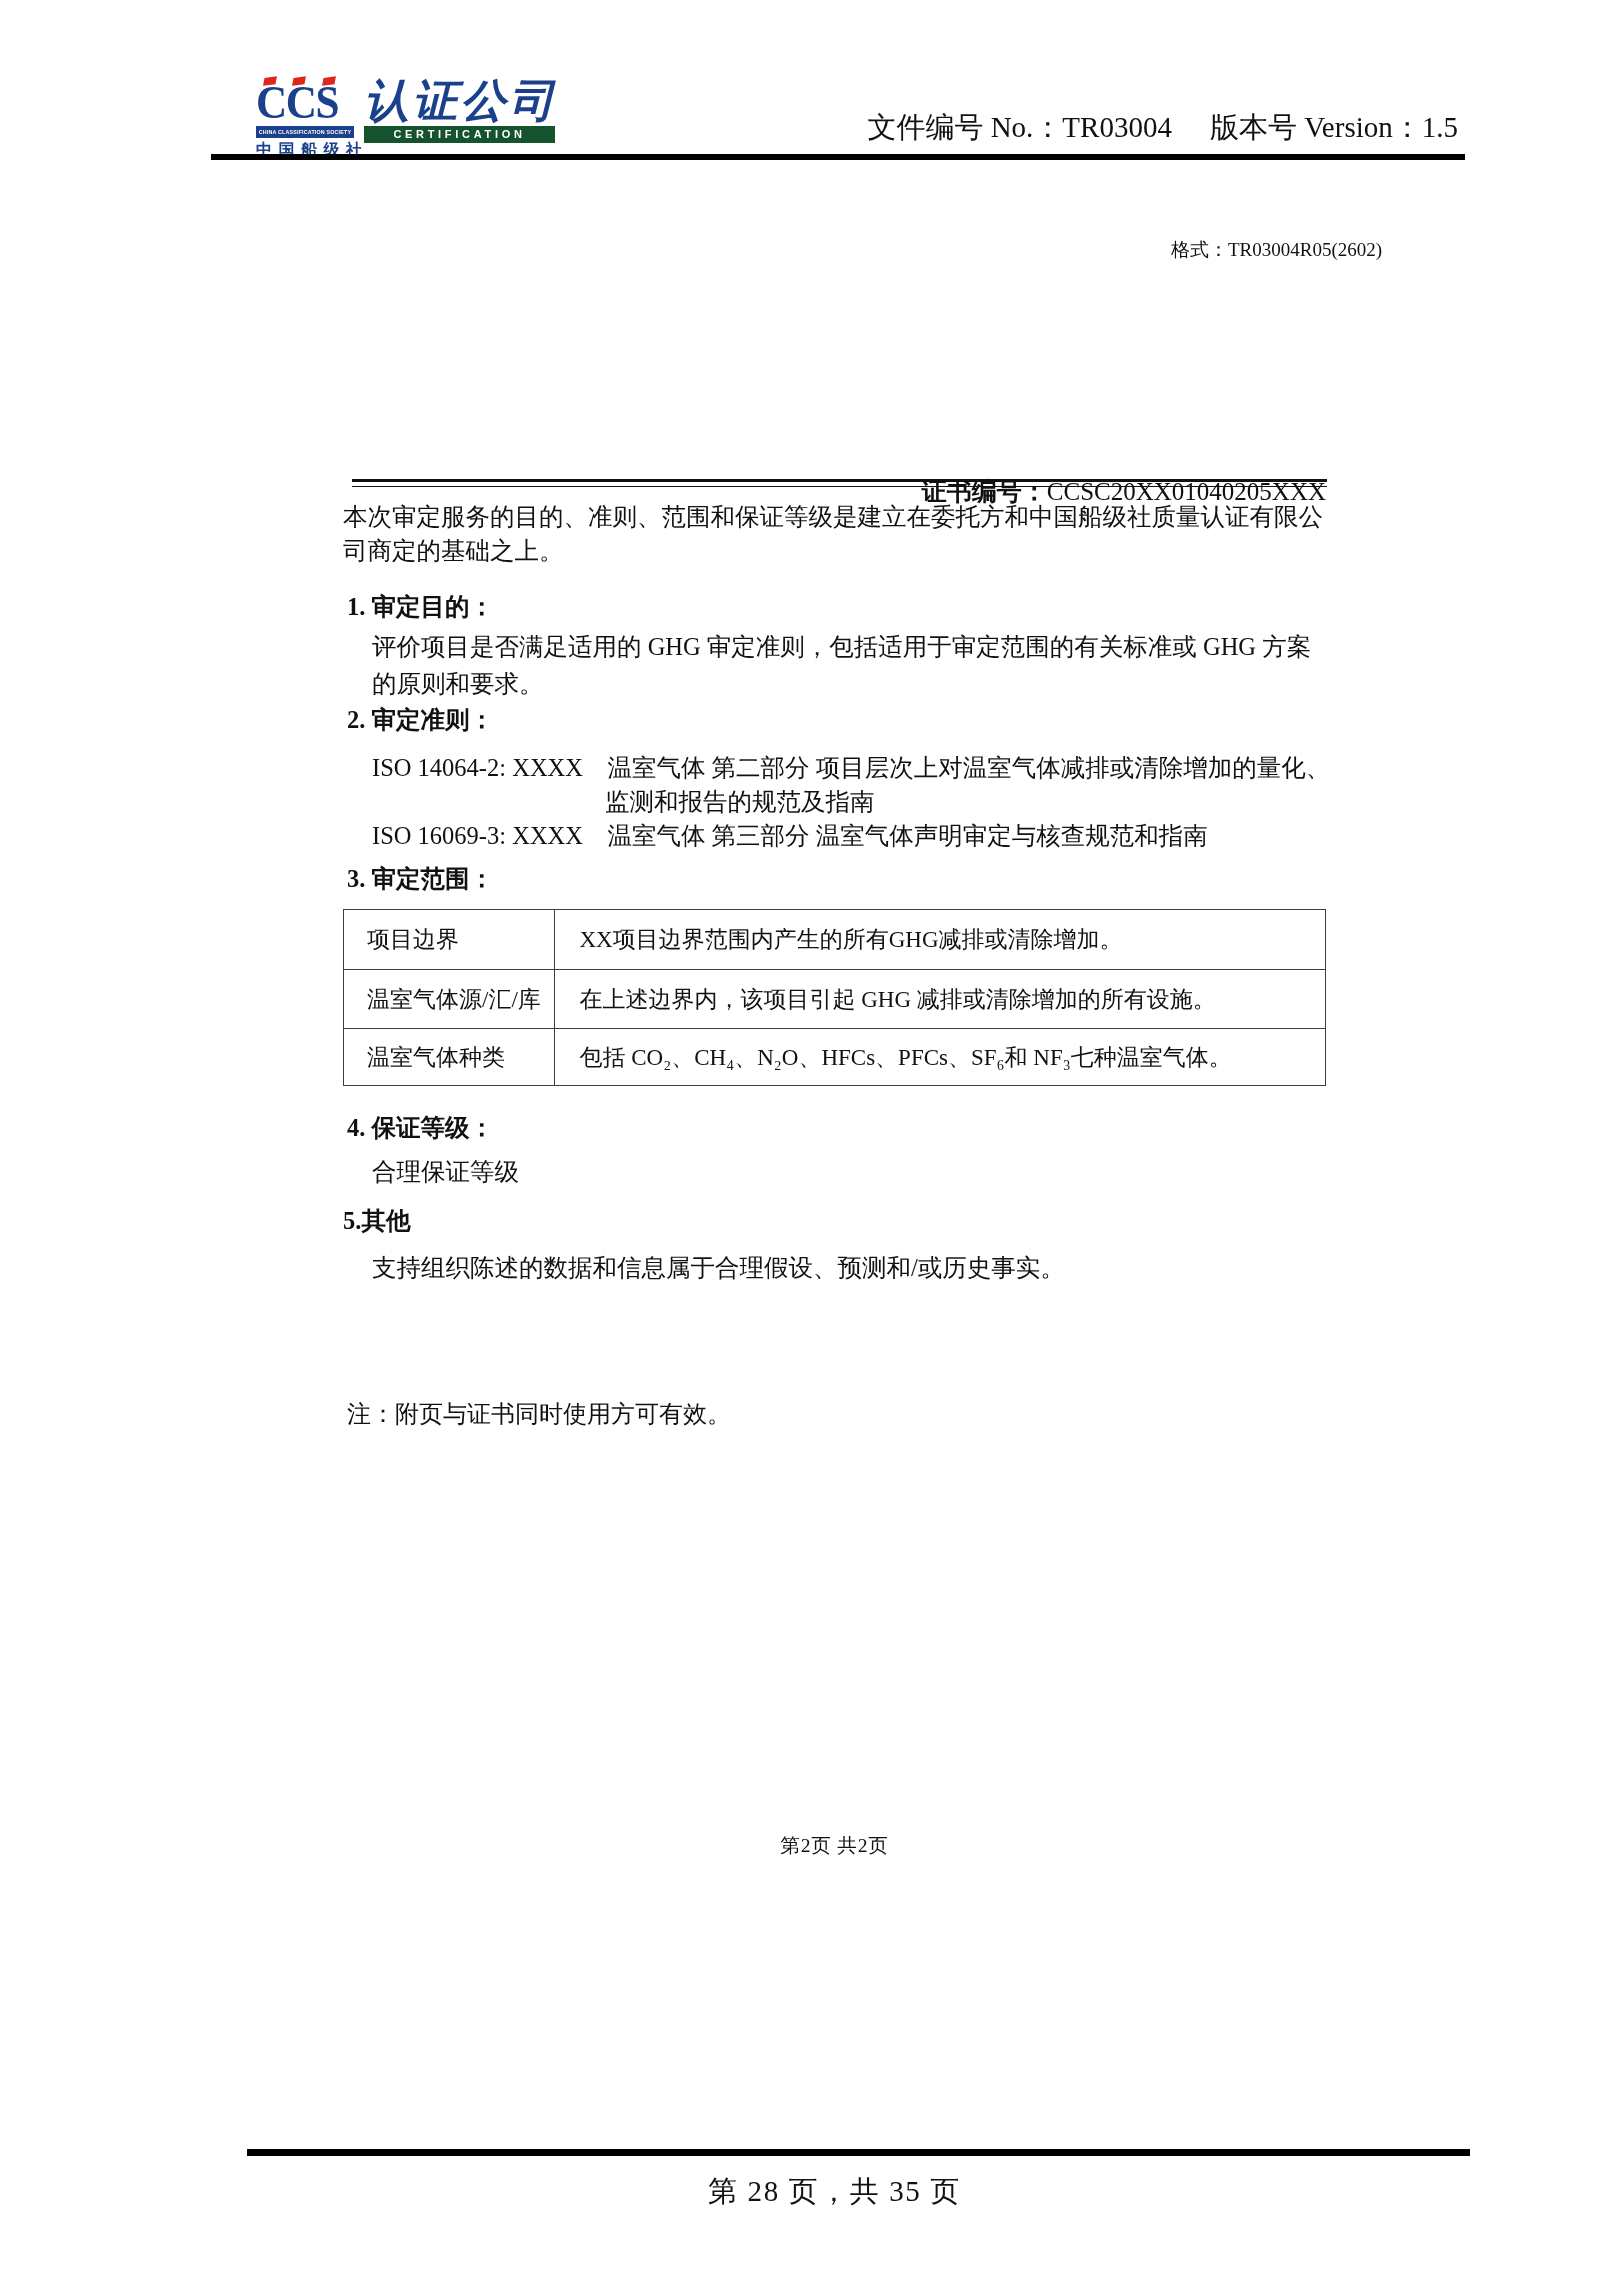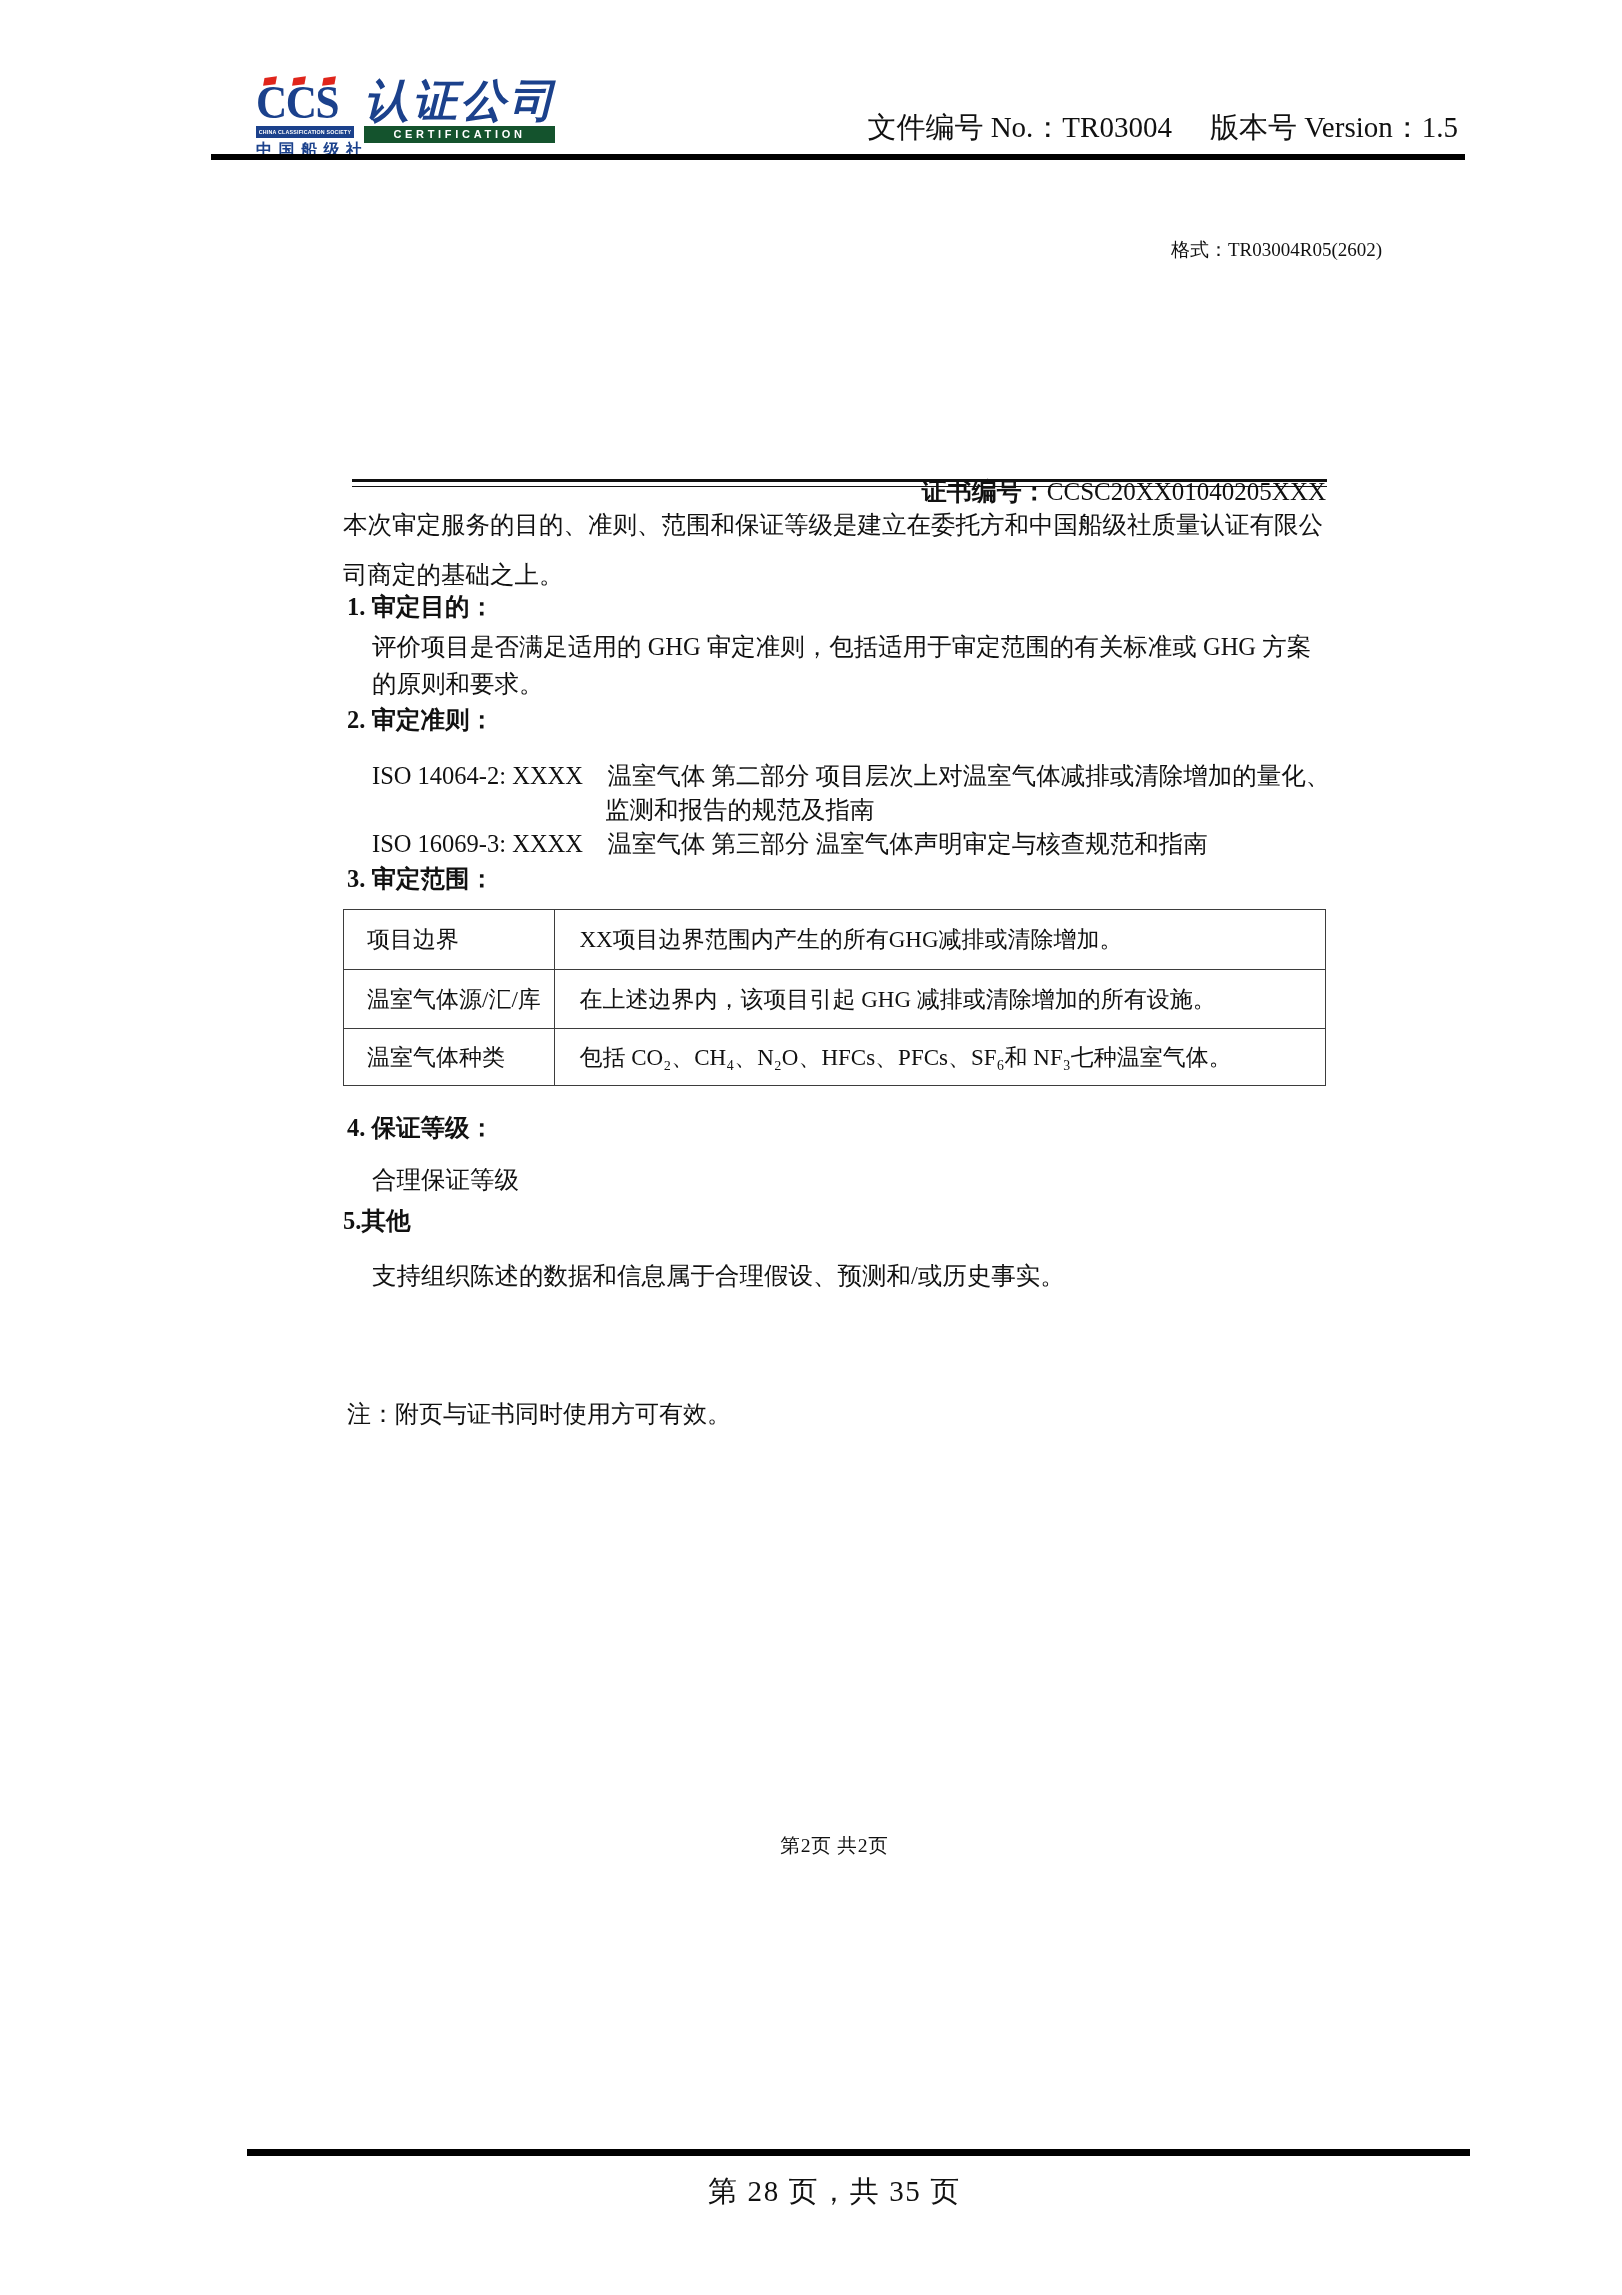--- a/index.html
+++ b/index.html
@@ -70,21 +70,21 @@
     position: absolute; left: 343px; top: 447px; width: 983px;
     text-align: right; font-size: 25px; white-space: nowrap; margin-top: 28px;
   }
   .cert-line .lbl { font-weight: 700; }
   .double-rule {
     position: absolute; left: 352px; top: 479px; width: 975px; height: 8.2px;
     border-top: 3.3px solid #111; border-bottom: 1.6px solid #111;
   }
 
   
-  .body-text { font-size: 24.5px; line-height: 50px; }
+  .body-text { font-size: 24.5px; line-height: 34px; }
   .heading { font-size: 24.5px; font-weight: 700; white-space: nowrap; }
   .intro { position: absolute; left: 343px; top: 500px; width: 990px; }
   .h-1 { position: absolute; left: 347px; top: 590px; }
   .p-1 { position: absolute; left: 372px; top: 628px; width: 958px; line-height: 37px; }
   .h-2 { position: absolute; left: 347px; top: 703px; }
   .iso-1 { position: absolute; left: 372px; top: 751px; white-space: nowrap; }
   .iso-2 { position: absolute; left: 605px; top: 785px; white-space: nowrap; }
   .iso-3 { position: absolute; left: 372px; top: 819px; white-space: nowrap; }
   .h-3 { position: absolute; left: 347px; top: 862px; }
 

